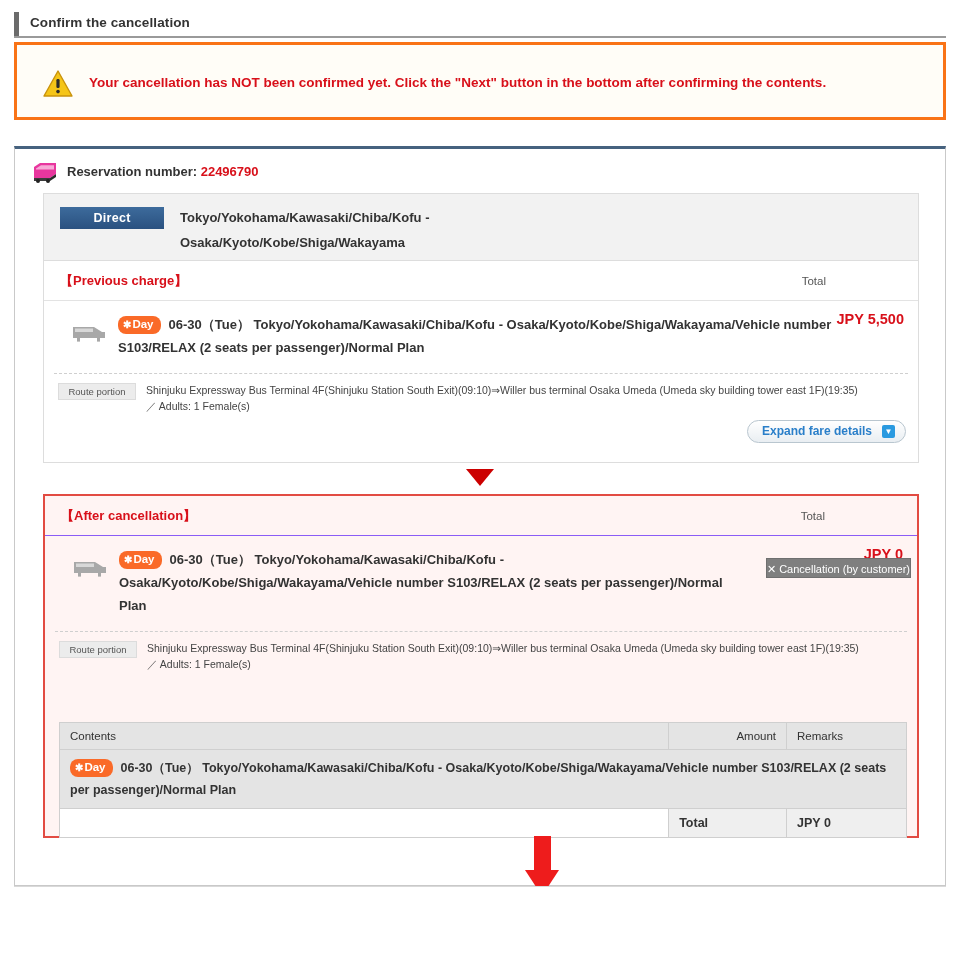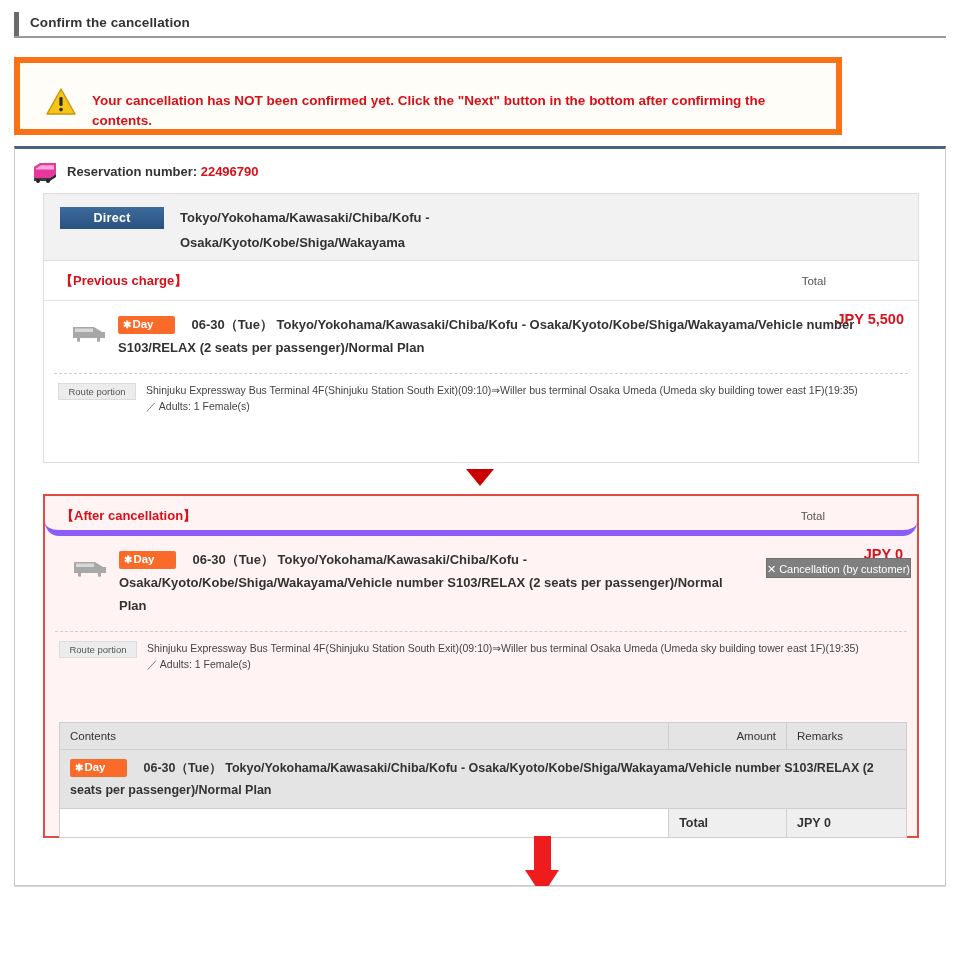--- a/index.html
+++ b/index.html
@@ -21,22 +21,22 @@
     position: absolute; left: 0; top: 0; width: 5px; height: 24px; background: #6b6b6b;
   }
   .title-bar .ttl {
     position: absolute; left: 16px; top: 3px;
     font-size: 13.5px; font-weight: bold; color: #333;
     letter-spacing: .1px;
   }
 
   
   .warn {
-    position: absolute; left: 14px; top: 57px; width: 828px; height: 78px;
-    background: #fffdf7; border: 6px solid #f97316;
+    position: absolute; left: 14px; top: 42px; width: 932px; height: 78px;
+    background: #fffdf7; border: 3px solid #f97316;
   }
   .warn .tri { position: absolute; left: 26px; top: 25px; width: 30px; height: 27px; }
   .warn .msg {
     position: absolute; left: 72px; top: 28px; right: 18px;
     font-size: 13.5px; font-weight: bold; color: #d8101a; line-height: 20px;
   }
 
   
   .card {
     position: absolute; left: 14px; top: 146px; width: 932px; height: 740px;
@@ -86,22 +86,22 @@
   }
 
   .seg { position: relative; padding: 12px 14px 8px 14px; }
   .seg .bus-gray { position: absolute; left: 28px; top: 22px; width: 34px; height: 20px; }
   .seg .seg-text {
     margin-left: 60px; margin-right: 6px;
     font-size: 13px; font-weight: bold; color: #333; line-height: 23px;
   }
   .badge-day {
     display: inline-block; background: #fa6a28; color: #fff;
-    font-size: 11.5px; font-weight: bold; padding: 1px 21px 2px 5px;
-    border-radius: 2px; vertical-align: 1px; margin-right: 17px;
+    font-size: 11.5px; font-weight: bold; padding: 1px 7px 2px 5px;
+    border-radius: 8px; vertical-align: 1px; margin-right: 8px;
     line-height: 15px;
   }
   .badge-day .sun { font-size: 10px; margin-right: 1px; }
 
   .dash-sep { border-top: 1px dashed #cfcfcf; margin: 6px 10px 0 10px; }
 
   .route-portion { position: relative; padding: 8px 14px 0 14px; }
   .rp-tag {
     position: absolute; left: 14px; top: 9px; width: 78px; height: 17px;
     background: #ececec; border: 1px solid #dcdcdc; color: #555;
@@ -131,21 +131,21 @@
     position: absolute; left: 50%; margin-left: -14px; top: 320px;
     width: 0; height: 0; border-left: 14px solid transparent;
     border-right: 14px solid transparent; border-top: 17px solid #cc0000;
   }
 
   
   .panel.after {
     top: 345px; height: 344px;
     background: #fff4f3; border: 2px solid #e24b42; border-top: 2px solid #e24b42;
   }
-  .panel.after .panel-hd { border-bottom: 6px solid #8b5cf6; border-radius: 14px; }
+  .panel.after .panel-hd { border-bottom: 1px solid #8b5cf6; }
 
   .cancel-tag {
     position: absolute; right: 6px; top: 22px; height: 20px;
     background: #7f7f7f; color: #fff; font-size: 11px;
     padding: 0 0; line-height: 20px; white-space: nowrap;
     border: 1px solid #6f6f6f;
   }
 
   
   .fare-table {
@@ -246,20 +246,25 @@
       <div class="dash-sep"></div>
 
       <div class="route-portion">
         <div class="rp-tag">Route portion</div>
         <div class="rp-text">
           <div>Shinjuku Expressway Bus Terminal 4F(Shinjuku Station South Exit)(09:10)⇒Willer bus terminal Osaka Umeda (Umeda sky building tower east 1F)(19:35)</div>
           <div>／ Adults: 1 Female(s)</div>
         </div>
       </div>
 
+      <div class="fare-btn-row">
+        <div class="fare-btn">
+          <span>Expand fare details</span><span class="sq">▼</span>
+        </div>
+      </div>
     </div>
 
     <div class="arrow-down"></div>
 
     <div class="panel after">
       <div class="panel-hd">
         <div class="lbl">【After cancellation】</div>
         <div class="tot-word">Total</div>
         <div class="tot-amt">JPY 0</div>
       </div>

